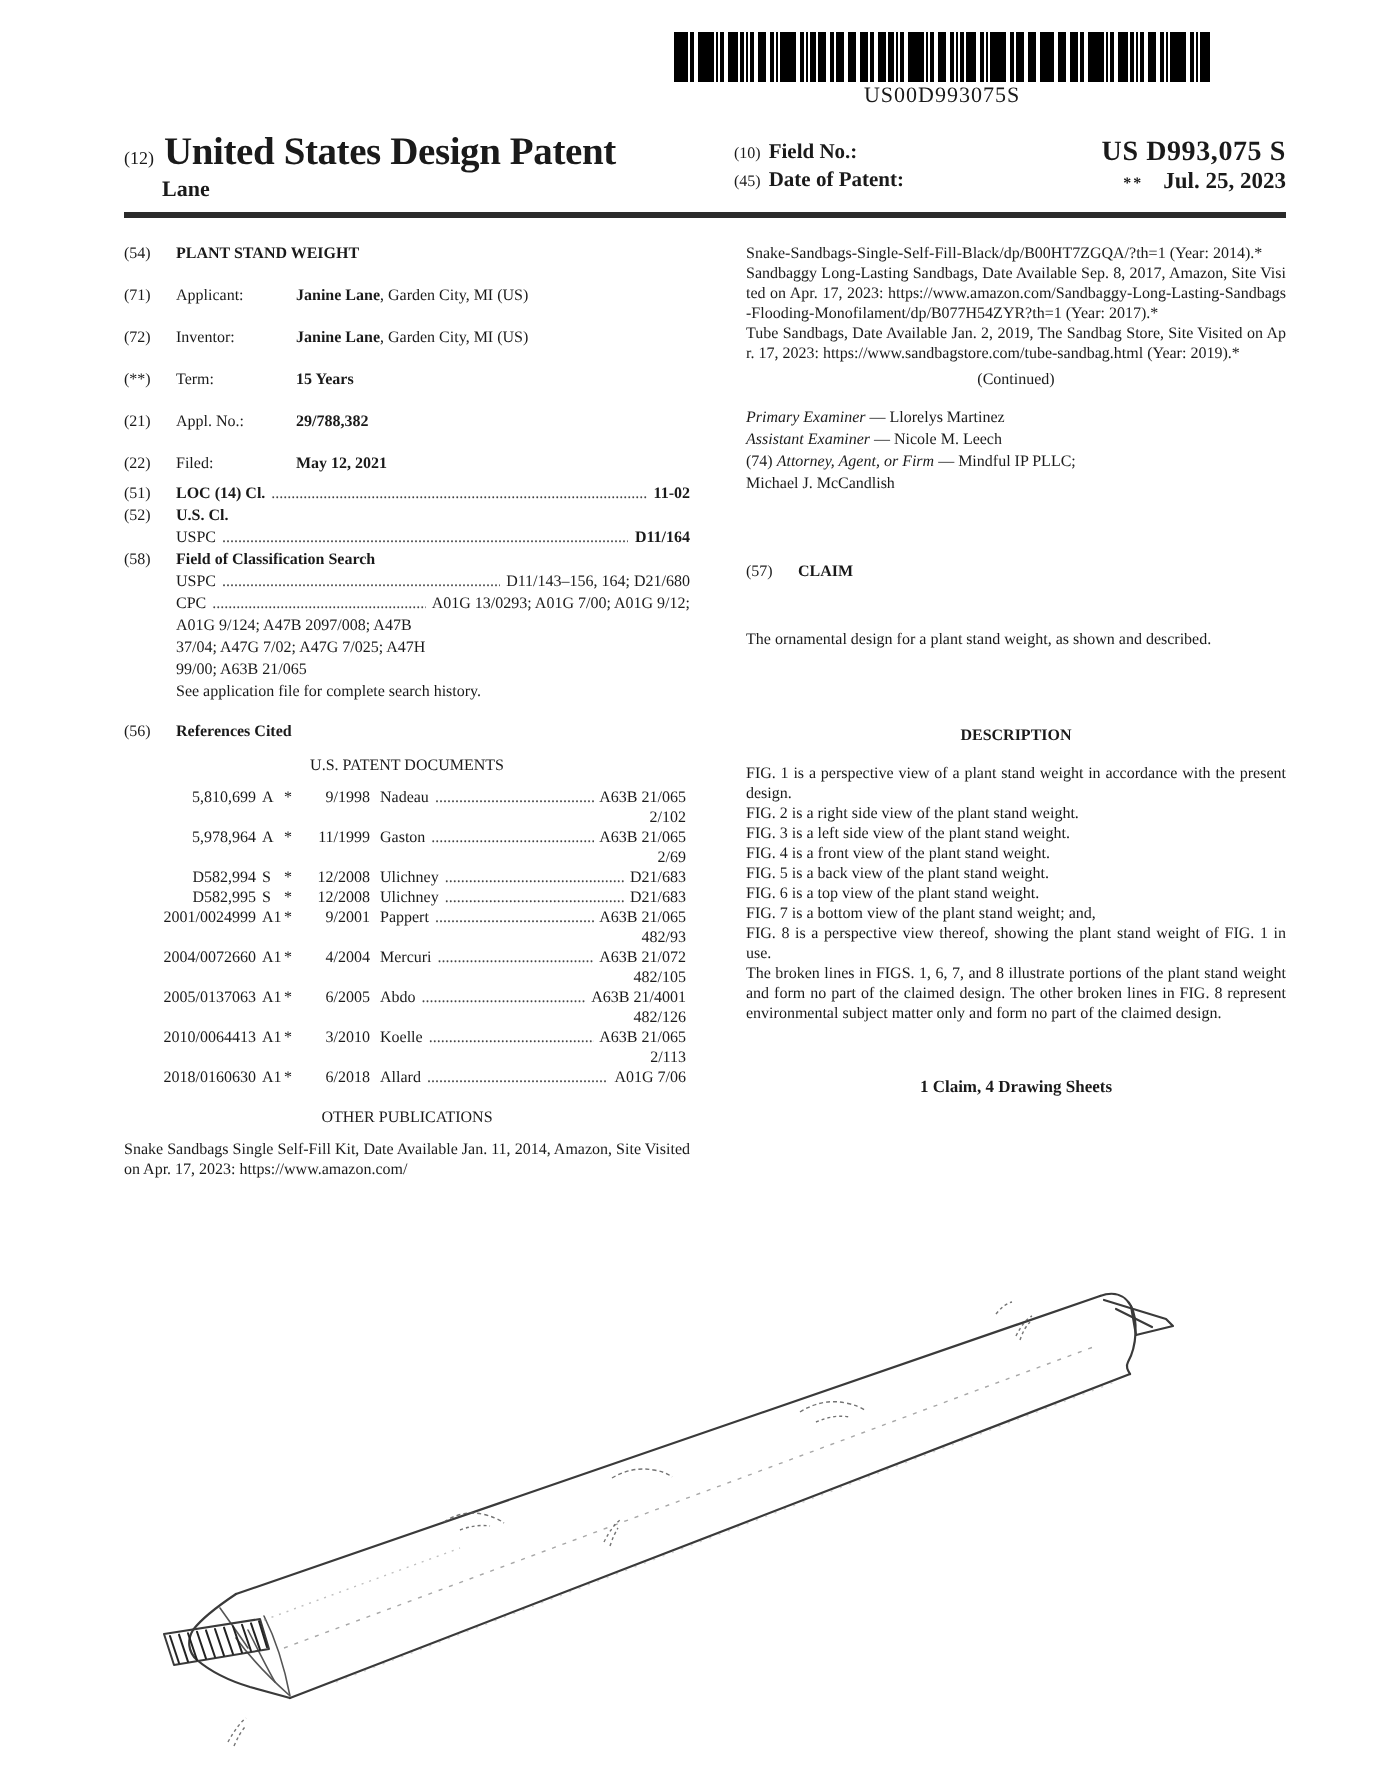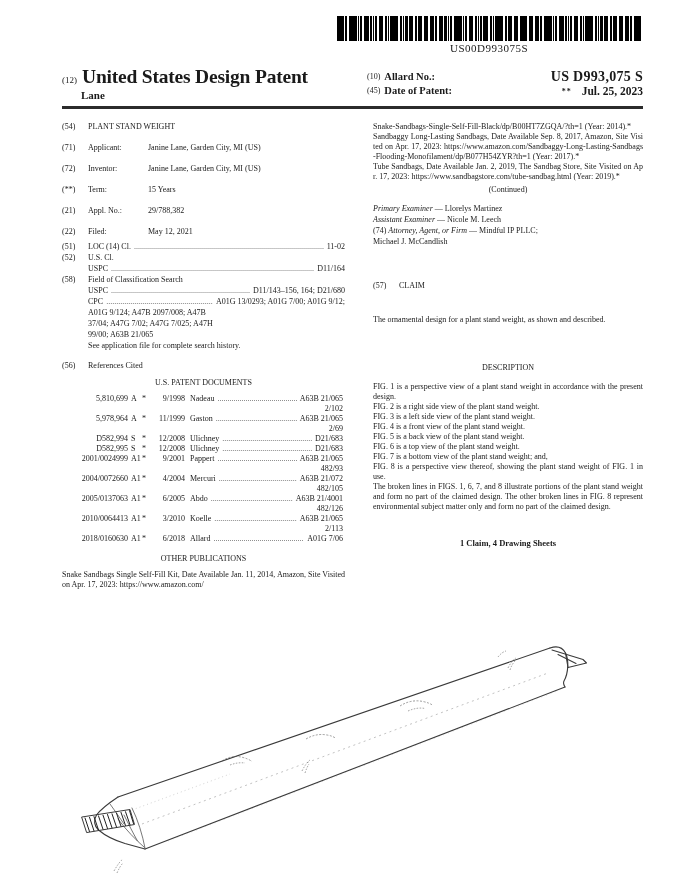--- a/index.html
+++ b/index.html
@@ -1,20 +1,20 @@
 <!DOCTYPE html>
 <html><head>
 <meta charset="utf-8">
 <style>
   html,body{margin:0;padding:0;background:#fff}
   .page{position:relative;width:693px;height:893px;background:#fff;overflow:hidden;
         font-family:"Liberation Serif","DejaVu Serif",serif;color:#1a1a1a;
         padding:0 50px 0 62px;box-sizing:border-box}
   
-  .barcode-wrap{margin-top:16px;margin-left:275px;width:304px}
+  .barcode-wrap{margin-top:16px;margin-left:275px;width:268px}
   .barcode{height:25px;border-left:3px solid #000;border-right:3px solid #000;
     background-image:
       repeating-linear-gradient(90deg,#000 0 2px,rgba(0,0,0,0) 2px 5px),
       repeating-linear-gradient(90deg,#000 0 1px,rgba(0,0,0,0) 1px 3px),
       repeating-linear-gradient(90deg,#000 0 3px,rgba(0,0,0,0) 3px 13px)}
   .barcode-text{text-align:center;font-size:11px;letter-spacing:.5px;margin-top:1px}
   
   .header{display:flex;margin-top:12px}
   .header-left{width:305px}
   .title-line{display:flex;align-items:baseline}
@@ -26,21 +26,21 @@
   .hr-row .num{font-size:8px;margin-right:4px}
   .hr-row .lbl{font-size:10.5px;font-weight:bold}
   .hr-row .spacer{flex:1}
   .stars{font-size:8px;font-weight:bold;letter-spacing:1px;position:relative;top:1px;margin-right:10px}
   .val-lg{font-size:14px;font-weight:bold;letter-spacing:.3px}
   .val-md{font-size:11.5px;font-weight:bold}
   .rule{height:2.5px;background:#2b2b2b;margin-top:5px}
   
   .cols{display:flex;gap:28px;margin-top:13px;font-size:8px;line-height:10px}
   .col{width:283px}
-  .b{font-weight:normal}
+  .b{font-weight:bold}
   .it{font-style:italic}
   .item{display:flex;margin-bottom:11px}
   .item-tight{display:flex;margin-bottom:1px}
   .inum{width:26px;flex:none}
   .itext{flex:1}
   .ilabel{display:inline-block;width:60px}
   .flexline{display:flex;align-items:center}
   .leader{flex:1;overflow:hidden;white-space:nowrap;margin:0 3px;color:#444}
   .leader::after{content:"......................................................................................................."}
   .r{text-align:center}
@@ -77,21 +77,21 @@
     <div class="header-left">
       <div class="title-line">
         <span class="kindnum">(12)</span>
         <h1 class="doc-title">United States Design Patent</h1>
       </div>
       <div class="surname">Lane</div>
     </div>
     <div class="header-right">
       <div class="hr-row">
         <span class="num">(10)</span>
-        <span class="lbl">Allard No.:</span>
+        <span class="lbl">Field No.:</span>
         <span class="spacer"></span>
         <span class="val-lg">US D993,075 S</span>
       </div>
       <div class="hr-row">
         <span class="num">(45)</span>
         <span class="lbl">Date of Patent:</span>
         <span class="spacer"></span>
         <span class="stars">**</span>
         <span class="val-md">Jul. 25, 2023</span>
       </div>

